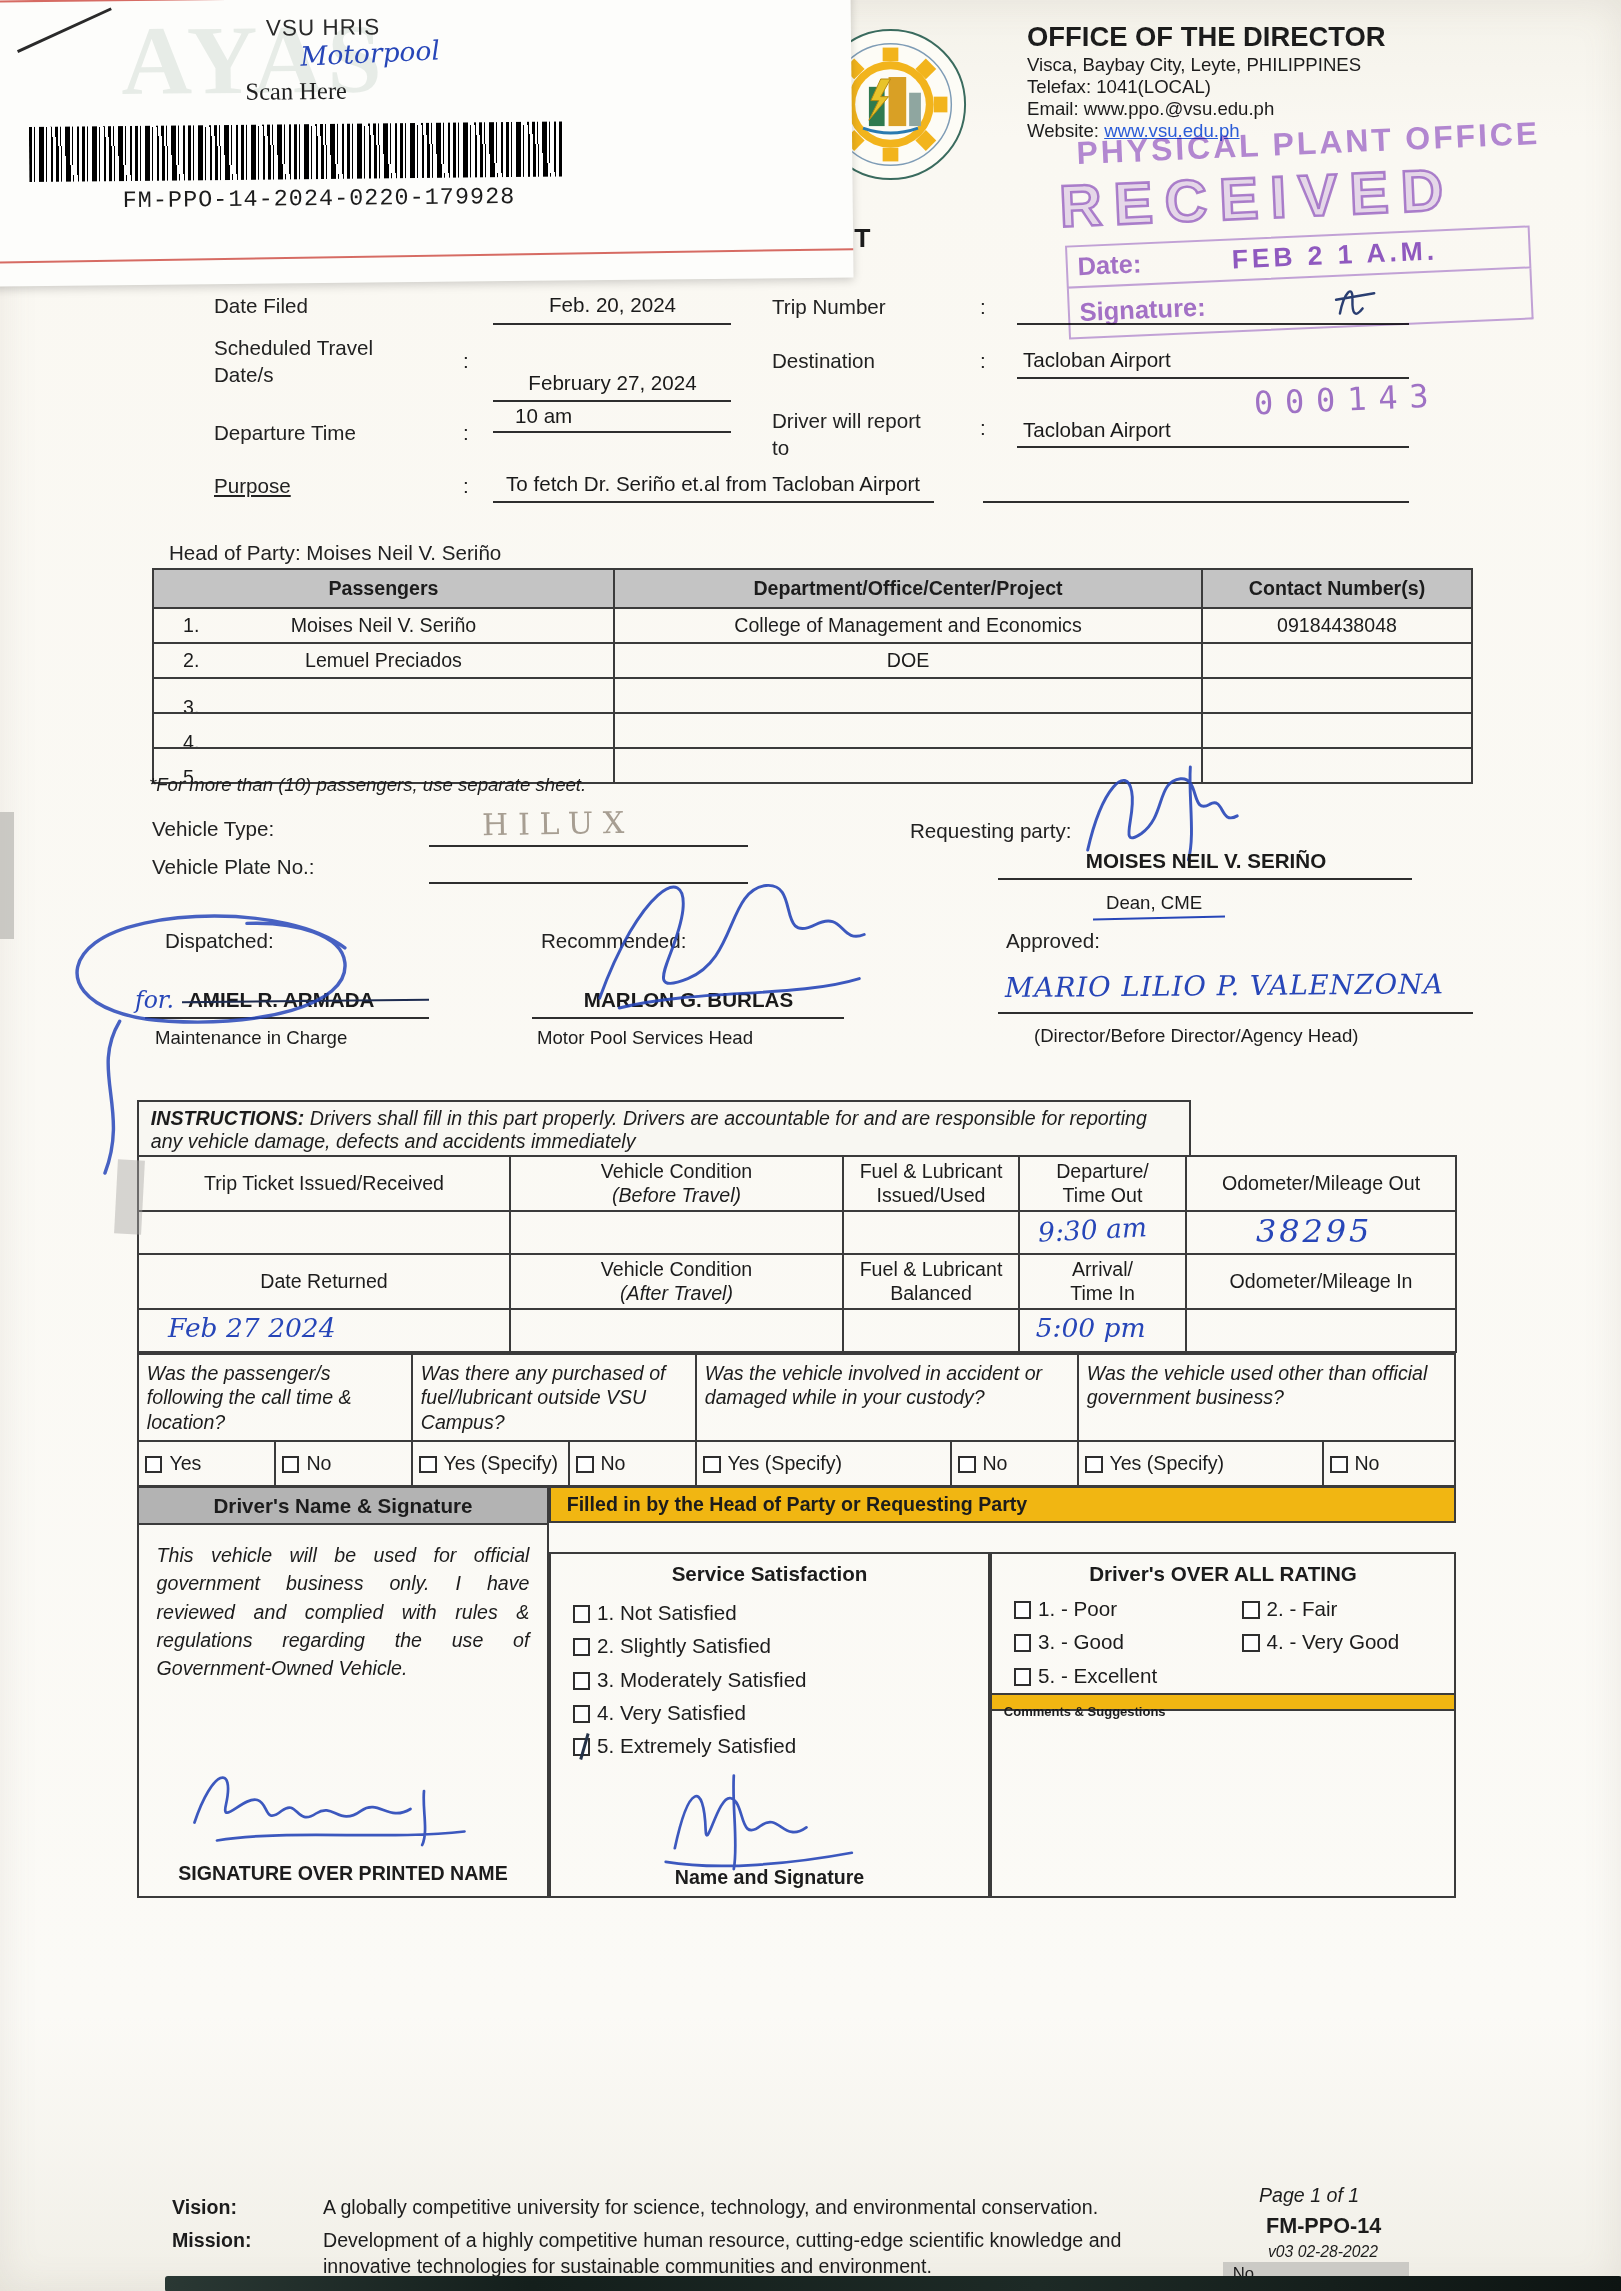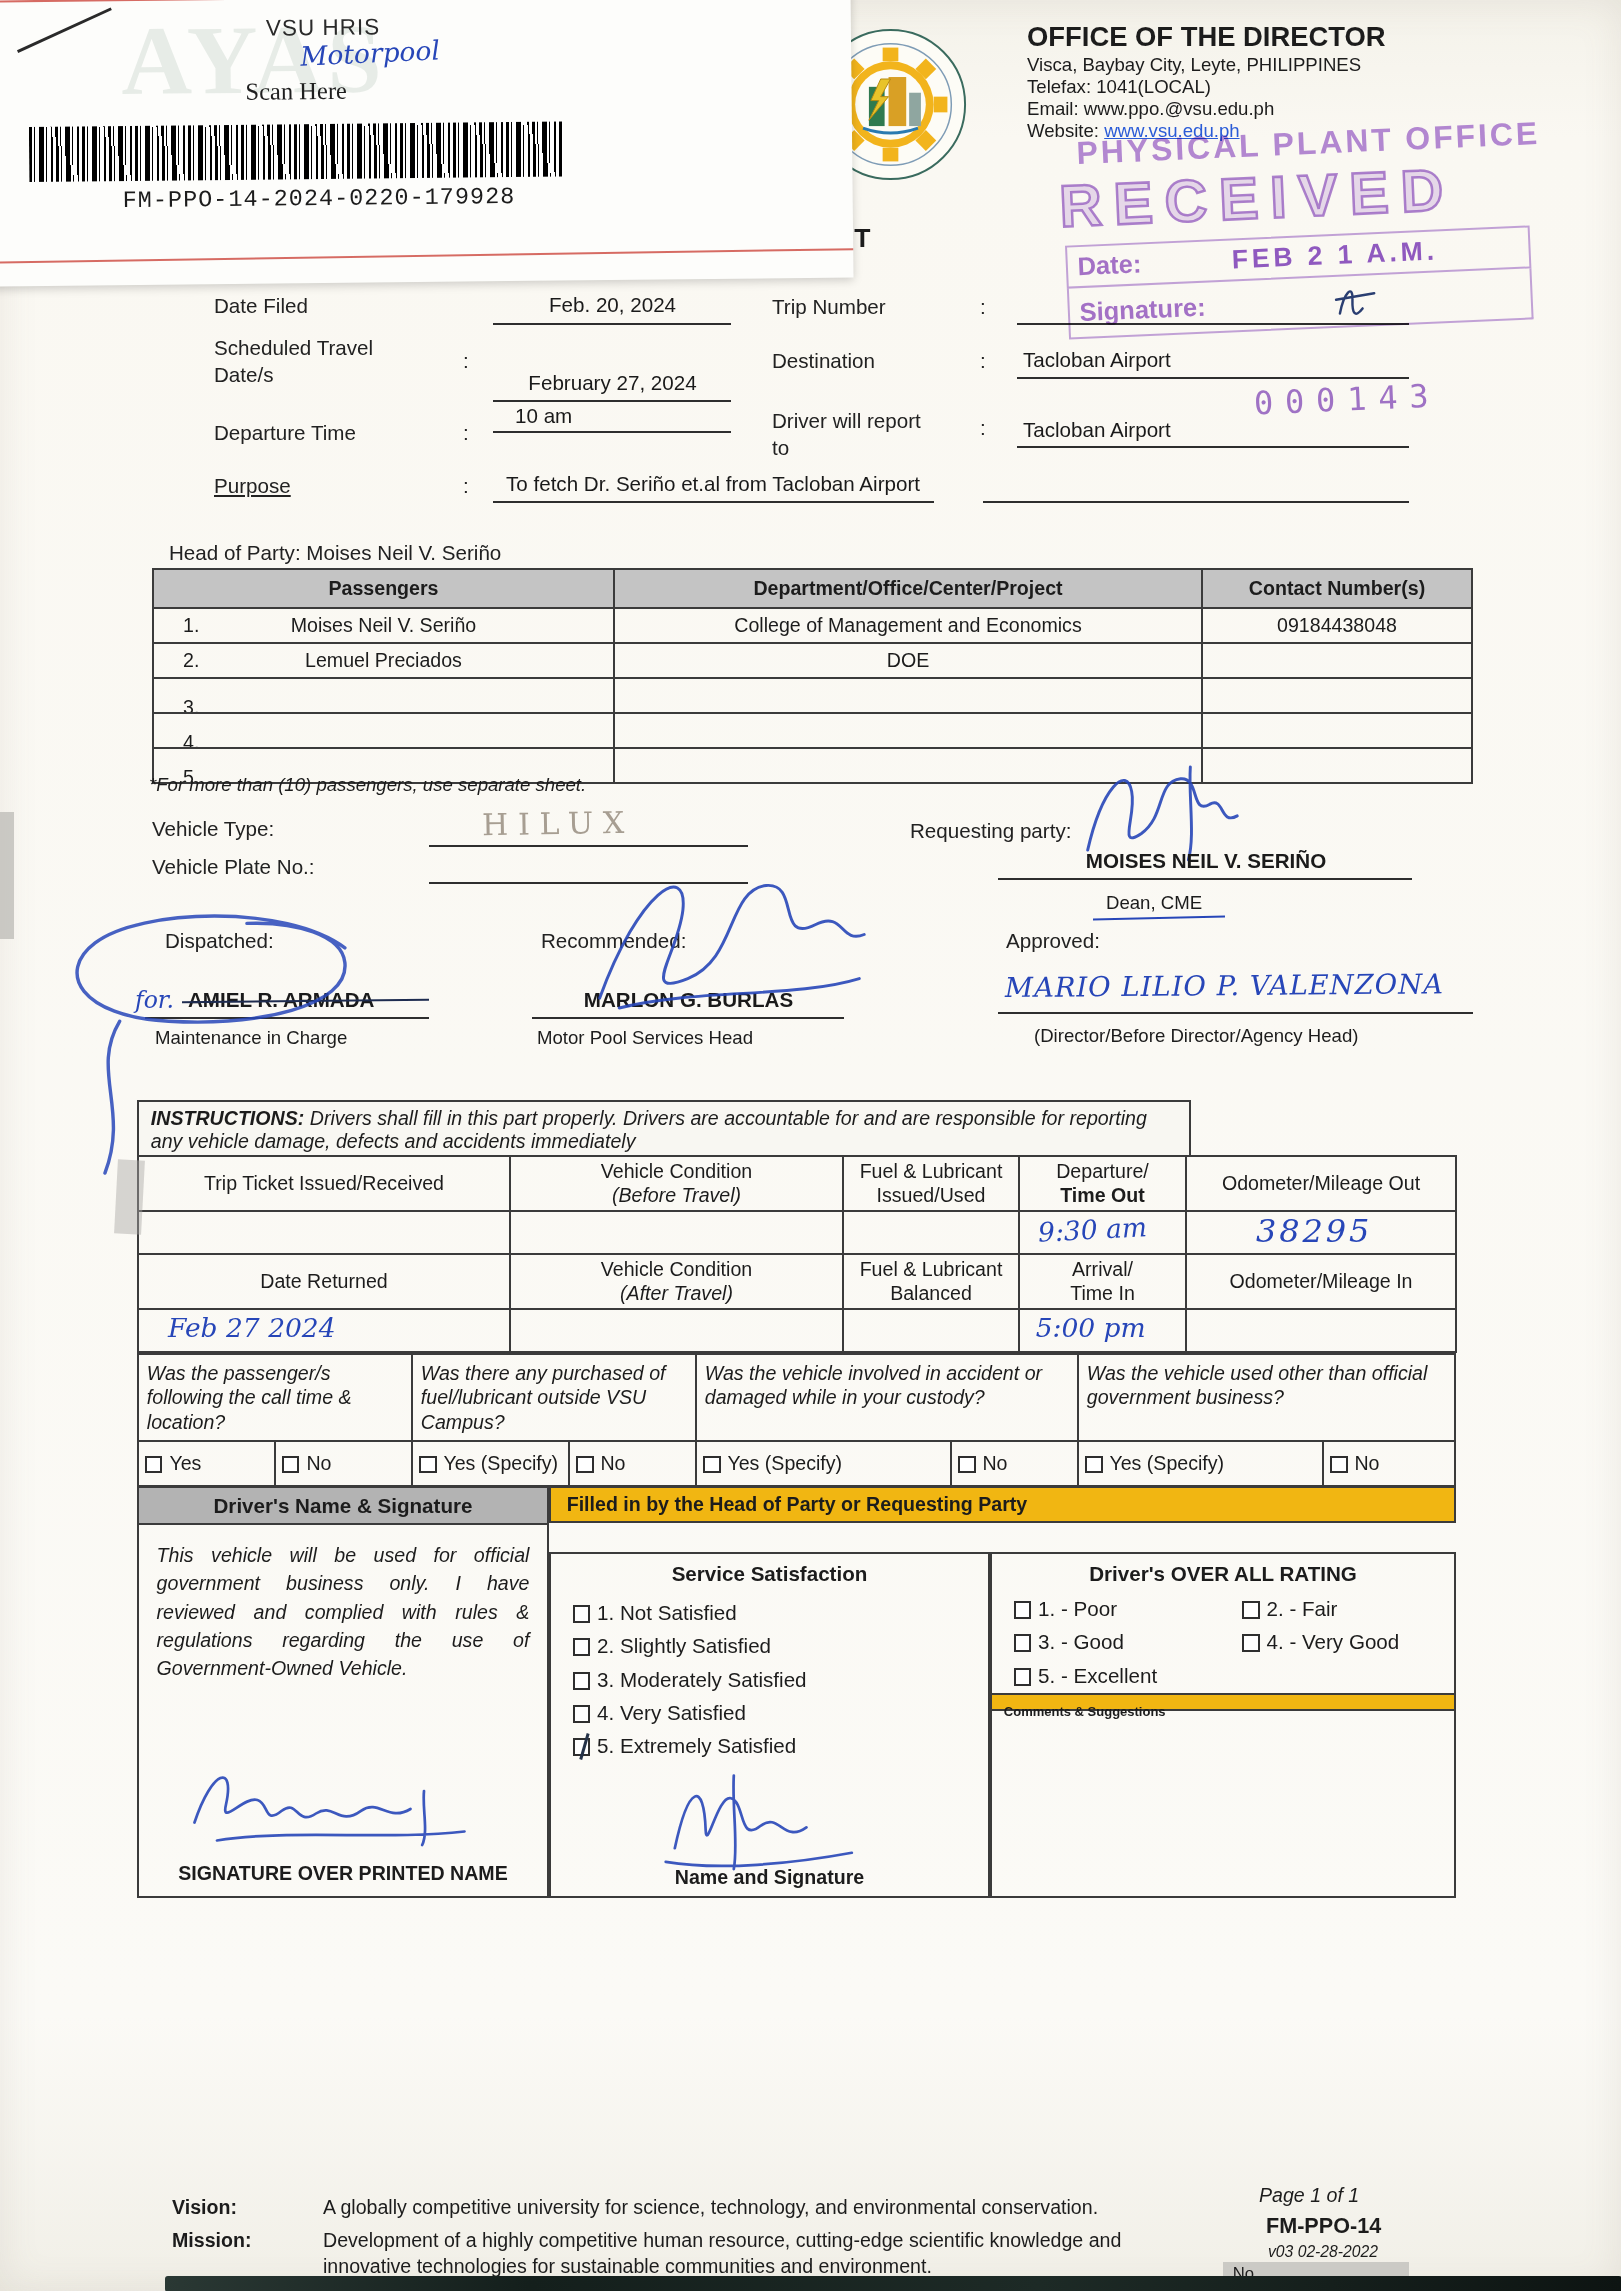--- a/index.html
+++ b/index.html
@@ -284,21 +284,21 @@
       <td class="tl-head">
         <span style="display:block;">Vehicle Condition</span>
         <span class="i" style="display:block;">(Before Travel)</span>
       </td>
       <td class="tl-head">
         <span style="display:block;">Fuel &amp; Lubricant</span>
         <span style="display:block;">Issued/Used</span>
       </td>
       <td class="tl-head">
         <span style="display:block;">Departure/</span>
-        <span style="display:block;font-weight:bold;">Time Out</span>
+        <span style="display:block;">Time Out</span>
       </td>
       <td class="tl-head">Odometer/Mileage Out</td>
     </tr>
     <tr>
       <td class="tl-blank"></td>
       <td class="tl-blank"></td>
       <td class="tl-blank"></td>
       <td class="tl-blank">
         <span class="hw" style="position:absolute; left:17.6px; top:2px; font-size:26.5px; transform:rotate(-3deg);">9:30 am</span>
       </td>

